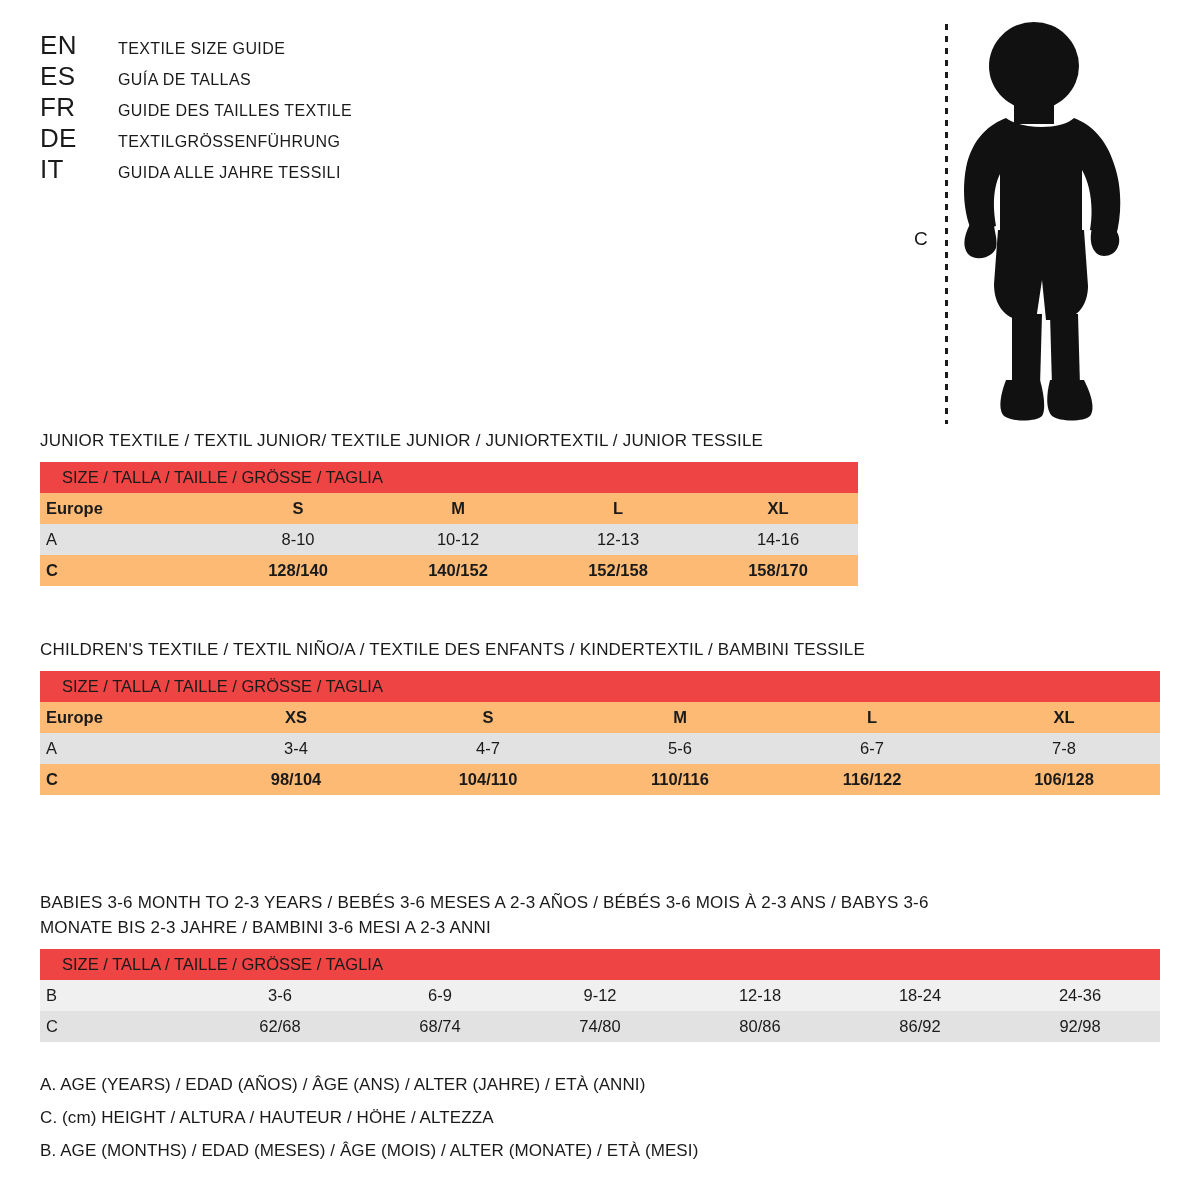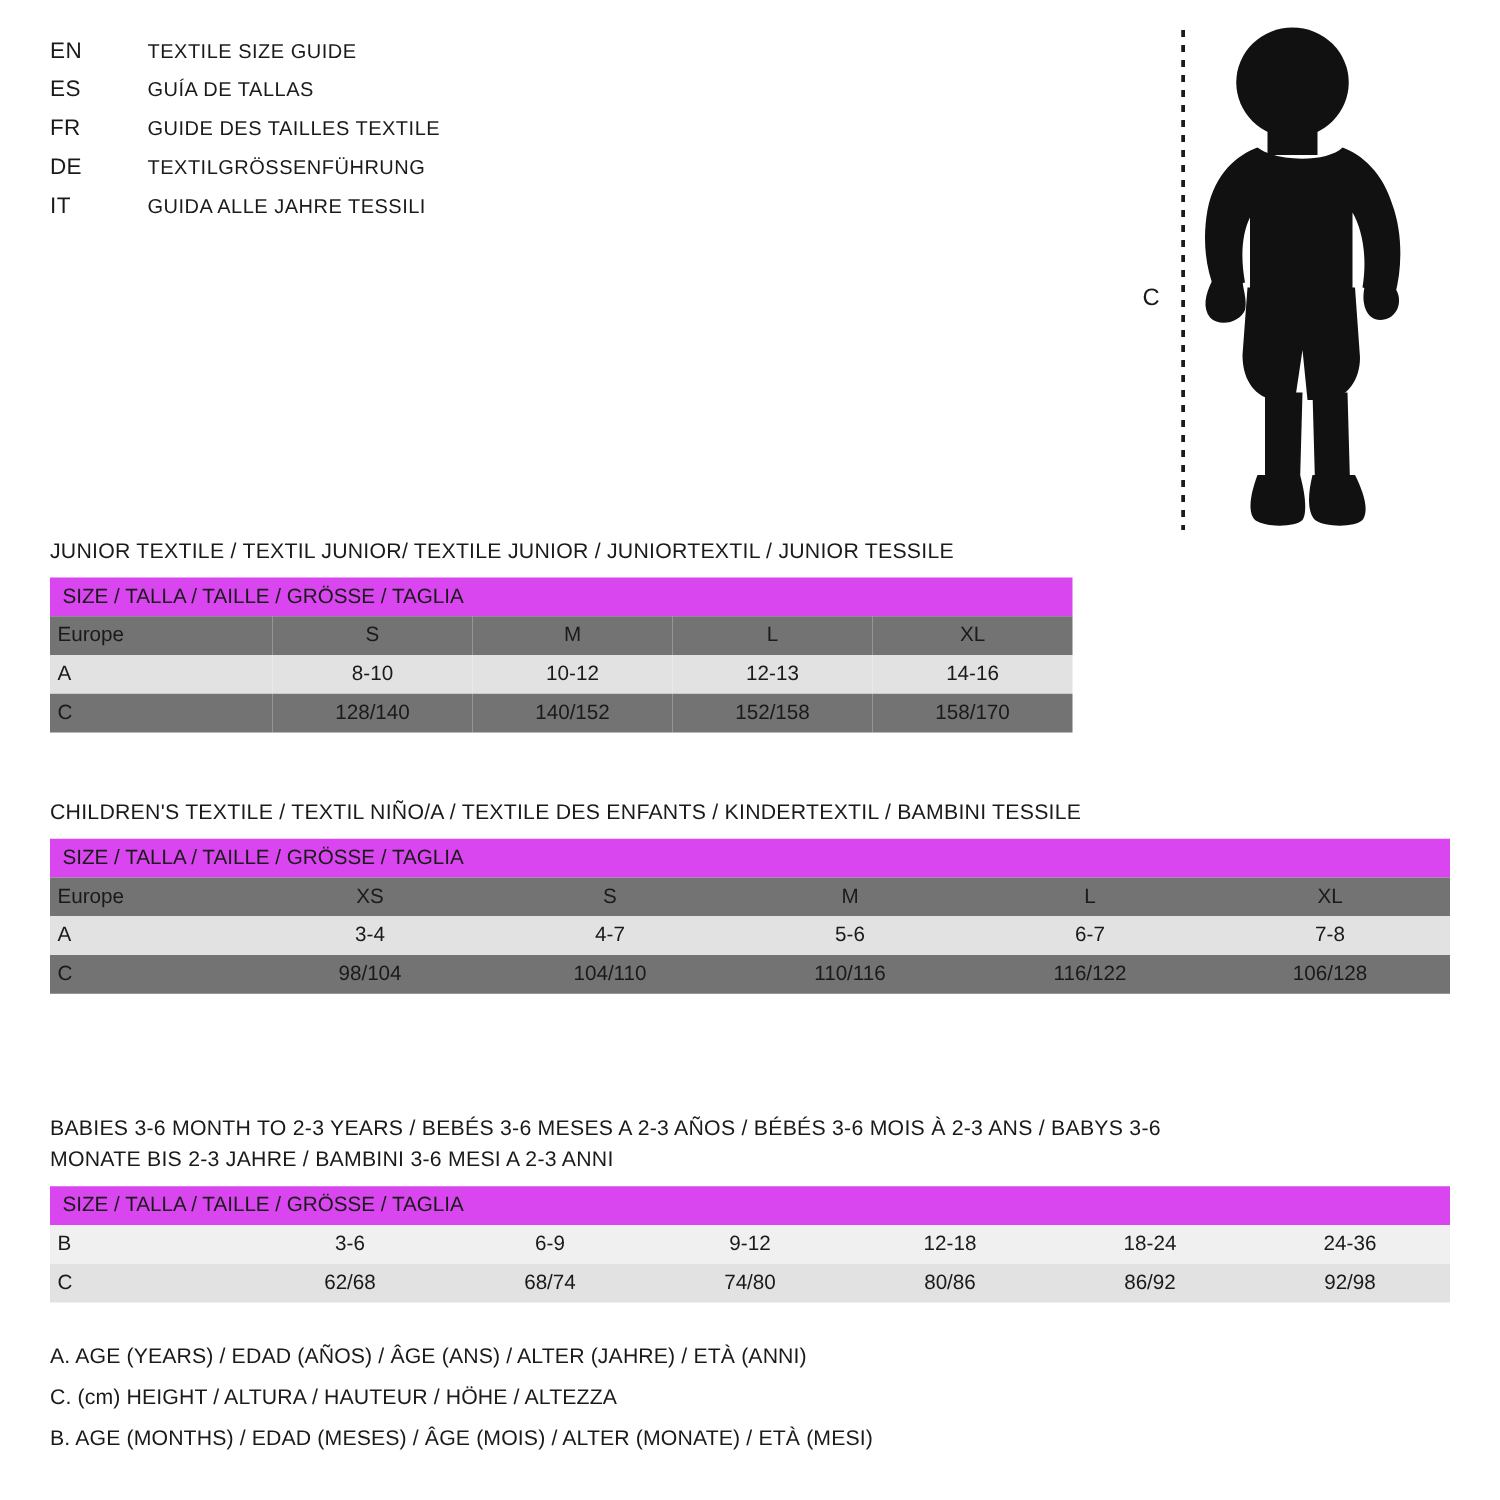--- a/index.html
+++ b/index.html
@@ -31,21 +31,21 @@
     width: 620px;
   }
   .header-row {
     display: flex;
     align-items: baseline;
     height: 31px;
   }
   .lang-code {
     width: 78px;
     flex: 0 0 78px;
-    font-size: 18px;
+    font-size: 26px;
     letter-spacing: 0.3px;
     color: #1a1a1a;
   }
   .lang-title {
     font-size: 16px;
     letter-spacing: 0.4px;
     color: #1a1a1a;
   }
 
   
@@ -101,28 +101,28 @@
     height: 31px;
     padding: 0;
     vertical-align: middle;
     text-align: center;
   }
   table.size-table td.rowlabel {
     text-align: left;
     padding-left: 6px;
   }
   tr.head-row td {
-    background: #d946ef;
+    background: #ef4444;
     text-align: left;
-    padding-left: 10px;
+    padding-left: 22px;
     font-size: 16.5px;
   }
   tr.zebra-light td { background: #f0f0f0; }
   tr.zebra-dark td  { background: #e2e2e2; }
-  tr.zebra-white td { background: #737373; }
+  tr.zebra-white td { background: #fdba74; font-weight: bold; }
 
   
   .legend {
     position: absolute;
     left: 40px;
     top: 1068px;
     width: 1000px;
   }
   .legend-line {
     font-size: 17px;

